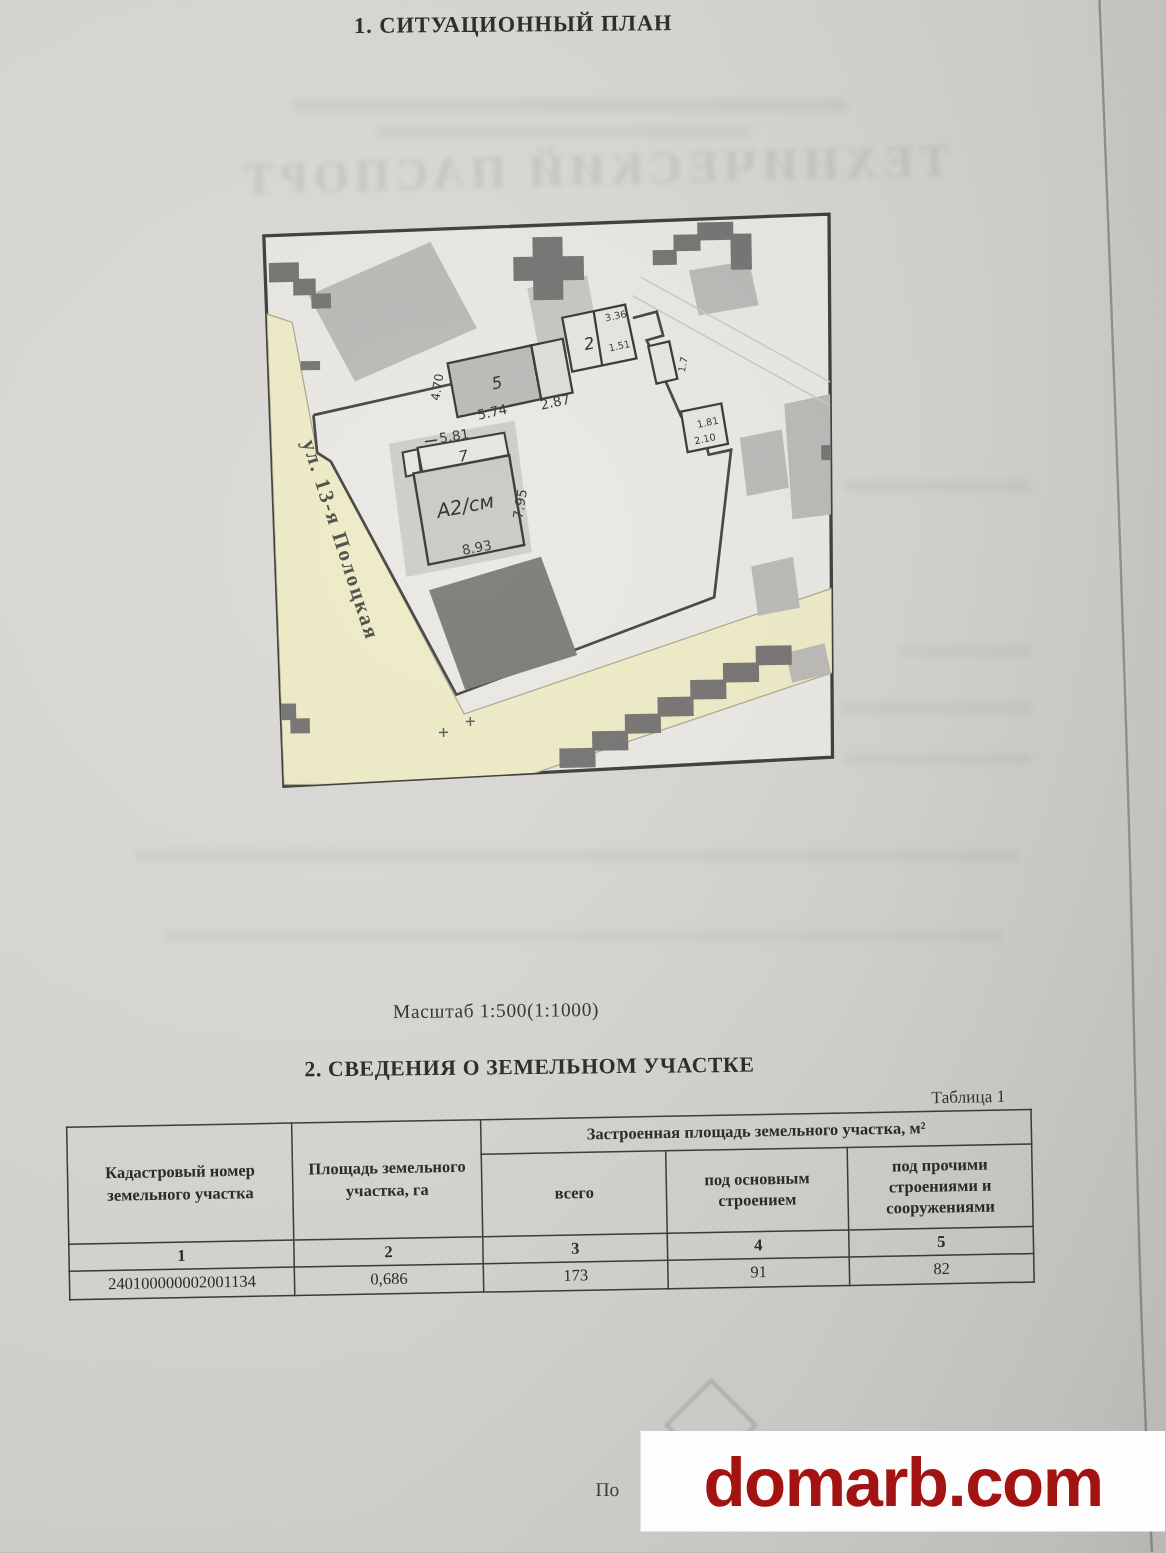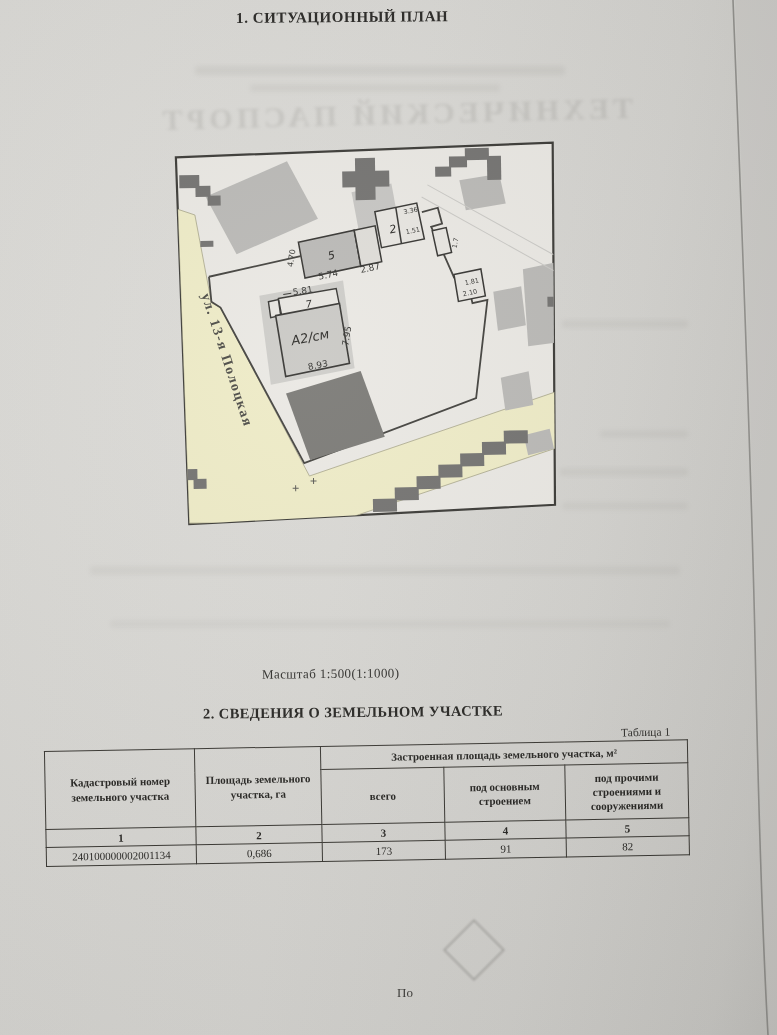--- a/index.html
+++ b/index.html
@@ -183,14 +183,17 @@
       <td>0,686</td>
       <td>173</td>
       <td>91</td>
       <td>82</td>
     </tr>
   </tbody>
     </table>
 
   <div class="bleed-diamond"></div>
   <div class="frag-po">По</div>
+  <div class="watermark">
+    <span>domarb.com</span>
+  </div>
 
 </div>
 
 </body></html>

